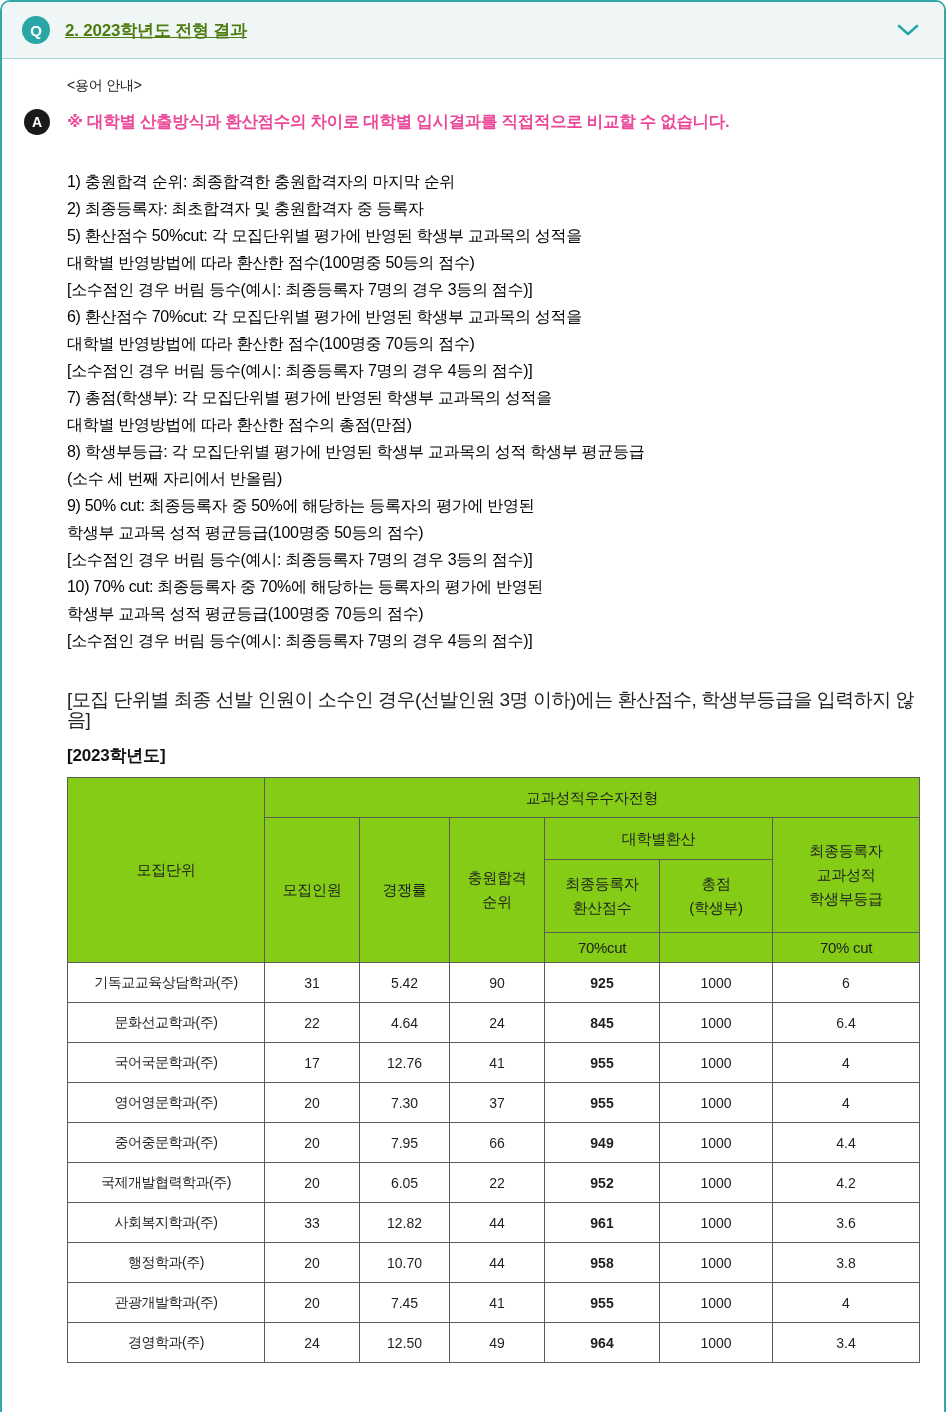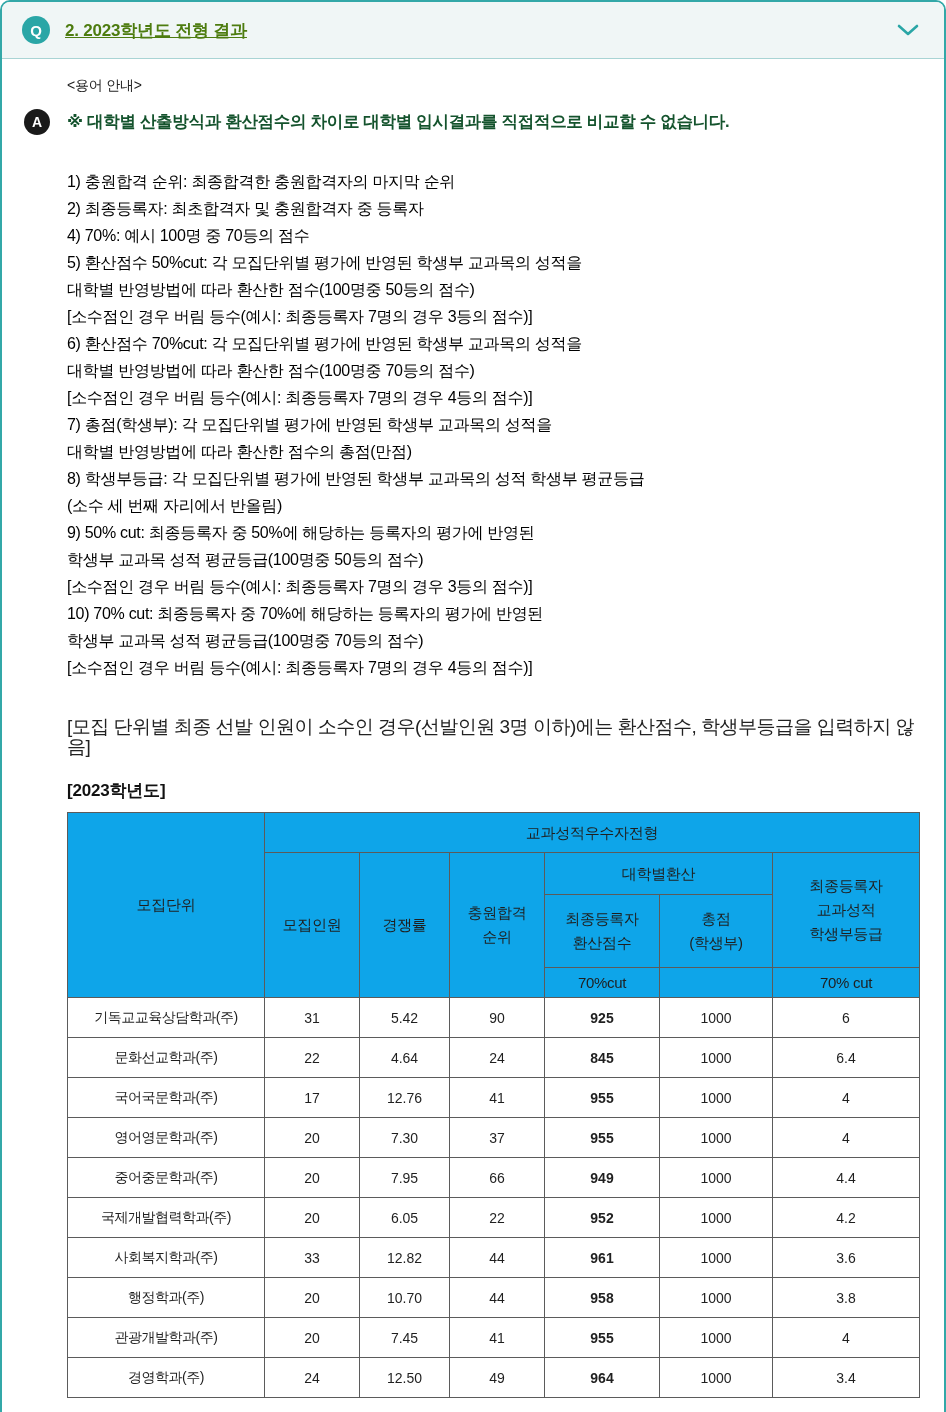--- a/index.html
+++ b/index.html
@@ -55,58 +55,58 @@
   .warning-row { display: flex; align-items: center; margin-top: 14px; }
   .a-badge {
     width: 26px; height: 26px; border-radius: 50%;
     background: #1a1a1a; color: #fff;
     font-size: 14px; font-weight: 700;
     display: flex; align-items: center; justify-content: center;
     flex: 0 0 auto;
   }
   .warning-text {
     margin-left: 17px;
-    color: #14532d; font-weight: 700;
+    color: #ec4899; font-weight: 700;
     font-size: 16.5px; letter-spacing: -0.3px;
   }
   .guide {
     margin: 33px 0 0 43px;
     font-size: 16px; color: #000000;
     letter-spacing: -0.3px;
   }
   .guide .line { line-height: 27px; }
   .guide .line.gap { margin-top: 9px; }
   .footnote {
     margin: 36px 0 0 43px;
     font-size: 19px; color: #222;
     letter-spacing: -0.5px; line-height: 20px;
   }
   .year-heading {
-    margin: 22px 0 10px 43px;
+    margin: 14px 0 10px 43px;
     font-size: 17px; font-weight: 700; color: #111;
     letter-spacing: -0.2px;
   }
   
   table.results {
     margin-left: 43px;
     border-collapse: collapse;
     table-layout: fixed;
     width: 852px;
     color: #1f1f1f;
   }
   table.results th, table.results td {
     border: 1px solid #5b5b5b;
     text-align: center;
     vertical-align: middle;
     padding: 0 4px;
     box-sizing: border-box;
     overflow: hidden;
   }
   table.results th {
-    background: #0ea5e9;
+    background: #84cc16;
     font-weight: 400;
     font-size: 15px;
     white-space: pre-line;
     line-height: 24px;
     letter-spacing: -0.3px;
   }
   table.results td { font-size: 14px; background: #fff; height: 40px; }
   td.dept { background: #eaeaea; letter-spacing: -0.5px; }
   td.score { font-weight: 700; }
   th.va-top { vertical-align: top; }
@@ -141,21 +141,20 @@
     <div class="terms-heading">&lt;용어 안내&gt;</div>
 
     <div class="warning-row">
       <div class="a-badge">A</div>
       <div class="warning-text">※ 대학별 산출방식과 환산점수의 차이로 대학별 입시결과를 직접적으로 비교할 수 없습니다.</div>
     </div>
 
     <div class="guide">
       <div class="line">1) 충원합격 순위: 최종합격한 충원합격자의 마지막 순위</div>
       <div class="line">2) 최종등록자: 최초합격자 및 충원합격자 중 등록자</div>
-      <div class="line">4) 70%: 예시 100명 중 70등의 점수</div>
       <div class="line">5) 환산점수 50%cut: 각 모집단위별 평가에 반영된 학생부 교과목의 성적을</div>
       <div class="line">대학별 반영방법에 따라 환산한 점수(100명중 50등의 점수)</div>
       <div class="line">[소수점인 경우 버림 등수(예시: 최종등록자 7명의 경우 3등의 점수)]</div>
       <div class="line">6) 환산점수 70%cut: 각 모집단위별 평가에 반영된 학생부 교과목의 성적을</div>
       <div class="line">대학별 반영방법에 따라 환산한 점수(100명중 70등의 점수)</div>
       <div class="line">[소수점인 경우 버림 등수(예시: 최종등록자 7명의 경우 4등의 점수)]</div>
       <div class="line">7) 총점(학생부): 각 모집단위별 평가에 반영된 학생부 교과목의 성적을</div>
       <div class="line">대학별 반영방법에 따라 환산한 점수의 총점(만점)</div>
       <div class="line">8) 학생부등급: 각 모집단위별 평가에 반영된 학생부 교과목의 성적 학생부 평균등급</div>
       <div class="line">(소수 세 번째 자리에서 반올림)</div>

